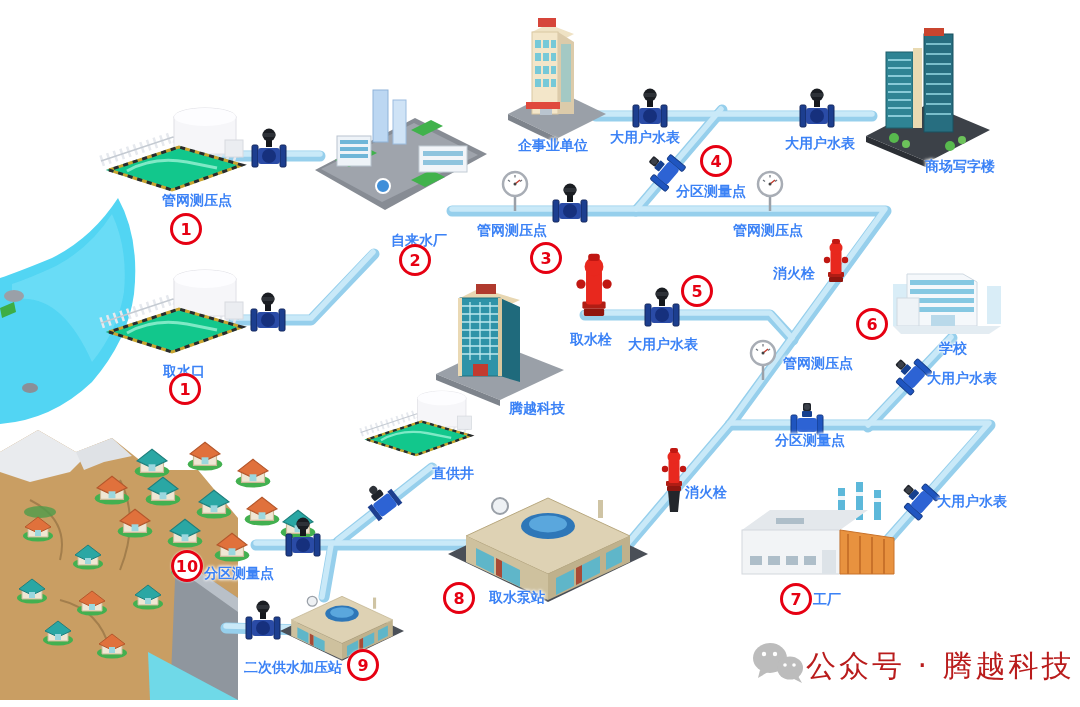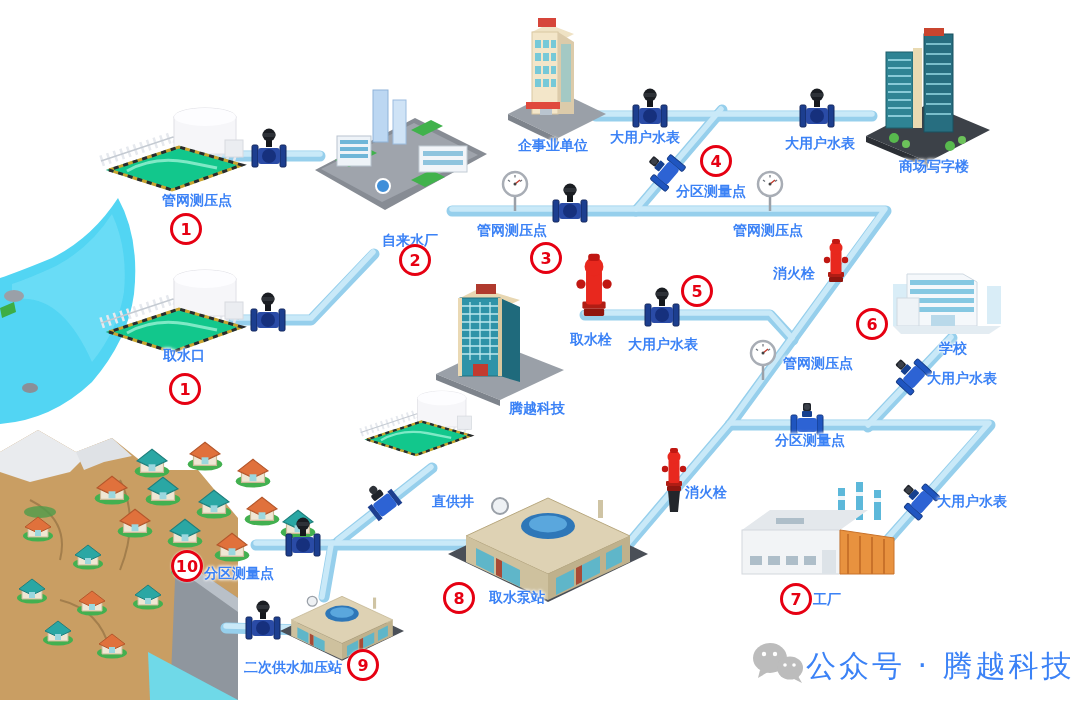--- a/index.html
+++ b/index.html
@@ -16,21 +16,21 @@
   }
   .num {
     position:absolute; transform:translate(-50%,-50%);
     width:26px; height:26px; border:3px solid #e60012; border-radius:50%;
     background:#ffffff; color:#e60012; font-size:16px; font-weight:700;
     display:flex; align-items:center; justify-content:center;
     box-shadow:0 0 2px rgba(255,255,255,.9);
   }
   .wm-text {
     position:absolute; left:806px; top:646px;
-    font-size:30px; font-weight:400; color:#3b82f6; letter-spacing:3px; white-space:nowrap;
+    font-size:30px; font-weight:400; color:#b91c1c; letter-spacing:3px; white-space:nowrap;
   }
 </style>
 </head>
 <body>
 
 <div class="stage">
 
 <svg class="layer" width="1080" height="707" viewBox="0 0 1080 707">
   <defs>
     <g id="valve-dark">
@@ -405,38 +405,38 @@
     <ellipse cx="18" cy="6" rx="13" ry="11.5"></ellipse>
     <polygon points="26,14 30,21 20,16"></polygon>
     <circle cx="-8" cy="-8" r="2.2" fill="#ffffff"></circle>
     <circle cx="3" cy="-8" r="2.2" fill="#ffffff"></circle>
     <circle cx="13" cy="3" r="1.8" fill="#ffffff"></circle>
     <circle cx="22" cy="3" r="1.8" fill="#ffffff"></circle>
   </g>
 </svg>
 
 <div class="lbl" style="left:197px;top:201px">管网测压点</div>
-<div class="lbl" style="left:184px;top:356px">取水口</div>
-<div class="lbl" style="left:410px;top:241px">自来水厂</div>
+<div class="lbl" style="left:184px;top:372px">取水口</div>
+<div class="lbl" style="left:419px;top:241px">自来水厂</div>
 <div class="lbl" style="left:512px;top:231px">管网测压点</div>
 <div class="lbl" style="left:553px;top:146px">企事业单位</div>
 <div class="lbl" style="left:645px;top:138px">大用户水表</div>
 <div class="lbl" style="left:711px;top:192px">分区测量点</div>
 <div class="lbl" style="left:820px;top:144px">大用户水表</div>
-<div class="lbl" style="left:934px;top:167px">商场写字楼</div>
+<div class="lbl" style="left:960px;top:167px">商场写字楼</div>
 <div class="lbl" style="left:768px;top:231px">管网测压点</div>
 <div class="lbl" style="left:794px;top:274px">消火栓</div>
 <div class="lbl" style="left:591px;top:340px">取水栓</div>
 <div class="lbl" style="left:663px;top:345px">大用户水表</div>
 <div class="lbl" style="left:953px;top:349px">学校</div>
 <div class="lbl" style="left:962px;top:379px">大用户水表</div>
 <div class="lbl" style="left:818px;top:364px">管网测压点</div>
 <div class="lbl" style="left:810px;top:441px">分区测量点</div>
 <div class="lbl" style="left:537px;top:409px">腾越科技</div>
-<div class="lbl" style="left:453px;top:502px">直供井</div>
+<div class="lbl" style="left:453px;top:474px">直供井</div>
 <div class="lbl" style="left:706px;top:493px">消火栓</div>
 <div class="lbl" style="left:972px;top:502px">大用户水表</div>
 <div class="lbl" style="left:827px;top:600px">工厂</div>
 <div class="lbl" style="left:239px;top:574px">分区测量点</div>
 <div class="lbl" style="left:517px;top:598px">取水泵站</div>
 <div class="lbl" style="left:293px;top:668px">二次供水加压站</div>
 
 <div class="num" style="left:186px;top:229px">1</div>
 <div class="num" style="left:185px;top:389px">1</div>
 <div class="num" style="left:415px;top:260px">2</div>

